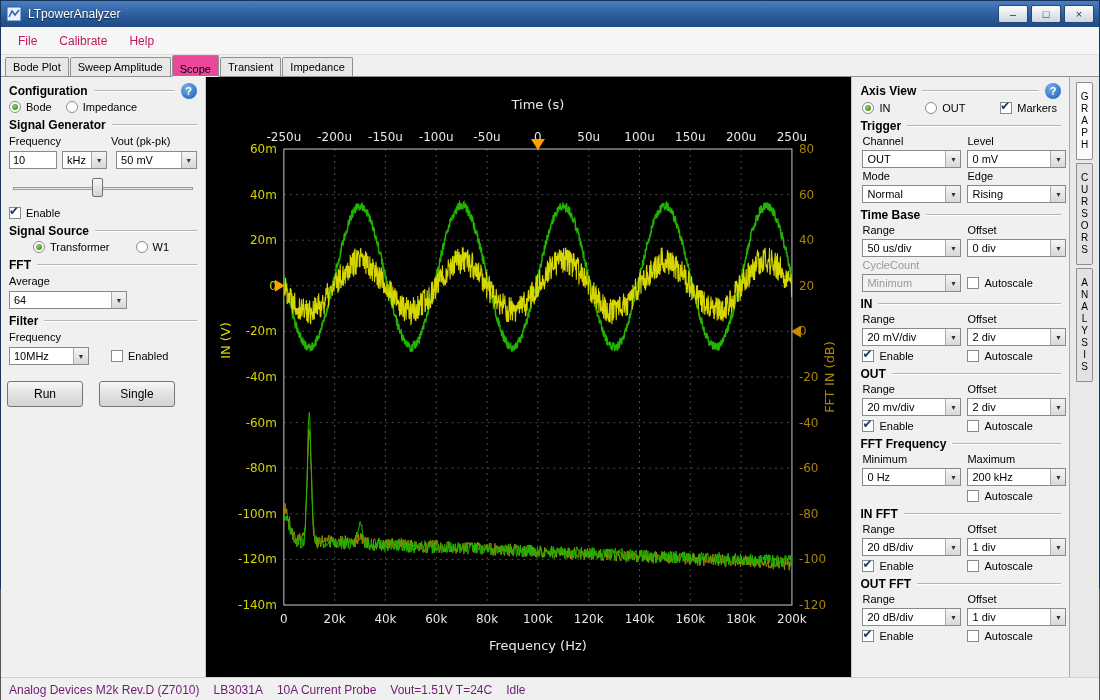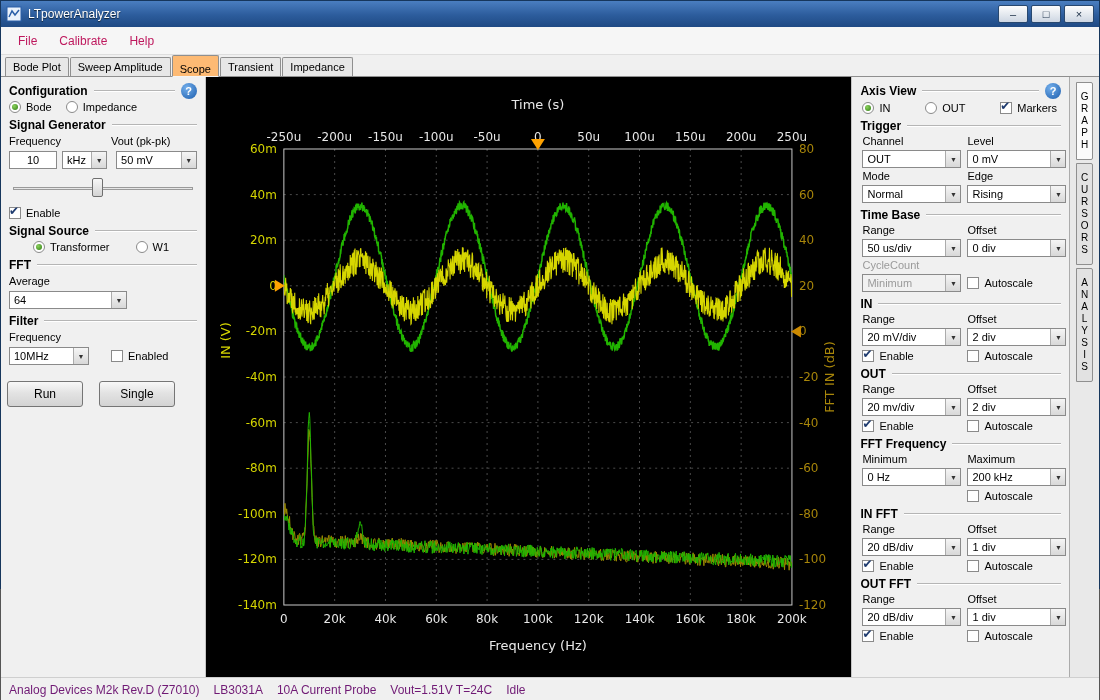--- a/index.html
+++ b/index.html
@@ -14,21 +14,21 @@
   .winbtns { display:flex; gap:3px; }
   .winbtn { width:30px; height:18px; background:linear-gradient(#fdfdfd,#cdd6e2); border:1px solid #28486f; color:#182c44; font-size:11px; line-height:1; display:flex; align-items:center; justify-content:center; border-radius:2px; }
 
   
   .menubar { height:28px; background:#f6f6f6; border-bottom:1px solid #dedede; display:flex; align-items:center; padding-left:6px; flex:0 0 28px; }
   .menu-item { font-size:12px; padding:5px 11px; color:#be185d; }
 
   
   .tabstrip { height:22px; background:#f0f0f0; display:flex; align-items:flex-end; padding-left:4px; gap:1px; border-bottom:1px solid #8f8f8f; flex:0 0 22px; }
   .tab { font-size:11px; padding:3px 7px 2px; background:#e7e7e7; border:1px solid #8f8f8f; border-bottom:none; border-radius:2px 2px 0 0; height:19px; white-space:nowrap; color:#000; }
-  .tab.active { background:#fdba74; height:22px; padding-top:7px; margin-bottom:-1px; border-bottom:1px solid #f4f4f4; position:relative; z-index:2; font-weight:normal; }
+  .tab.active { background:#ec4899; height:22px; padding-top:7px; margin-bottom:-1px; border-bottom:1px solid #f4f4f4; position:relative; z-index:2; font-weight:normal; }
 
   
   .main { height:600px; display:flex; flex:0 0 600px; }
   .left-panel { width:205px; background:#f0f0f0; border-right:1px solid #c6c6c6; overflow:hidden; padding-top:2px; }
   .plot-area { width:647px; background:#000; }
   #scope-svg { width:100%; height:100%; display:block; }
   #scope-svg text { font-family:"DejaVu Sans", sans-serif; }
   .right-panel { width:218px; background:#f0f0f0; border-left:1px solid #c6c6c6; overflow:hidden; padding-top:2px; }
   .side-tabs { width:30px; background:#e9e9e9; border-left:1px solid #ababab; display:flex; flex-direction:column; align-items:center; padding-top:5px; gap:3px; }
   .vtab { writing-mode:vertical-lr; text-orientation:upright; font-size:10px; letter-spacing:1px; background:#e2e2e2; border:1px solid #8f8f8f; padding:8px 2px; color:#000; border-radius:0 2px 2px 0; }
@@ -46,21 +46,21 @@
   .row { display:flex; align-items:center; margin-top:3px; }
   .row2 { display:flex; align-items:center; gap:6px; margin-top:2px; padding:0 2px; }
   .cell { width:99px; min-width:99px; }
   .lbl { font-size:11px; color:#000; line-height:13px; }
   .lbl.dim { color:#9a9a9a; }
   .combo { height:18px; background:#fff; border:1px solid #8a8a8a; display:flex; align-items:center; font-size:11px; overflow:hidden; }
   .combo-val { flex:1; padding:0 4px; white-space:nowrap; overflow:hidden; color:#000; }
   .combo-btn { width:15px; align-self:stretch; background:linear-gradient(#f5f5f5,#d8d8d8); border-left:1px solid #ababab; font-size:7px; display:flex; align-items:center; justify-content:center; color:#333; }
   .combo.disabled { background:#f1f1f1; }
   .combo.disabled .combo-val { color:#9a9a9a; }
-  .tinput { width:48px; height:18px; border:1px solid #8a8a8a; font-size:11px; padding:0 3px; font-family:inherit; background:#fff;text-align:center; }
+  .tinput { width:48px; height:18px; border:1px solid #8a8a8a; font-size:11px; padding:0 3px; font-family:inherit; background:#fff; }
   .cb { width:12px; height:12px; min-width:12px; background:#fff; border:1px solid #8a8a8a; position:relative; display:inline-block; }
   .cb.on::after { content:"✔"; position:absolute; left:-1px; top:-4px; font-size:12px; color:#1d3a6e; }
   .rb { width:12px; height:12px; min-width:12px; background:#fff; border:1px solid #8a8a8a; border-radius:50%; position:relative; display:inline-block; }
   .rb.on::after { content:""; position:absolute; inset:2px; border-radius:50%; background:radial-gradient(circle at 35% 35%, #8cd25e, #2e7d12); }
   .check-item { display:flex; align-items:center; gap:5px; font-size:11px; color:#000; }
   .btn { height:26px; width:76px; font-size:12px; font-family:inherit; background:linear-gradient(#f8f8f8,#e3e3e3 45%,#d3d3d3); border:1px solid #757575; border-radius:3px; color:#000; }
   .slider { position:relative; height:22px; margin:8px 4px 0 4px; }
   .slider-track { position:absolute; left:0; right:0; top:10px; height:3px; background:#e6e6e6; border:1px solid #9a9a9a; }
   .slider-thumb { position:absolute; top:1px; width:11px; height:19px; background:linear-gradient(#f7f7f7,#d4d4d4); border:1px solid #6f6f6f; border-radius:2px; }
   .btn-row { display:flex; gap:16px; margin:16px 6px 0 6px; }

